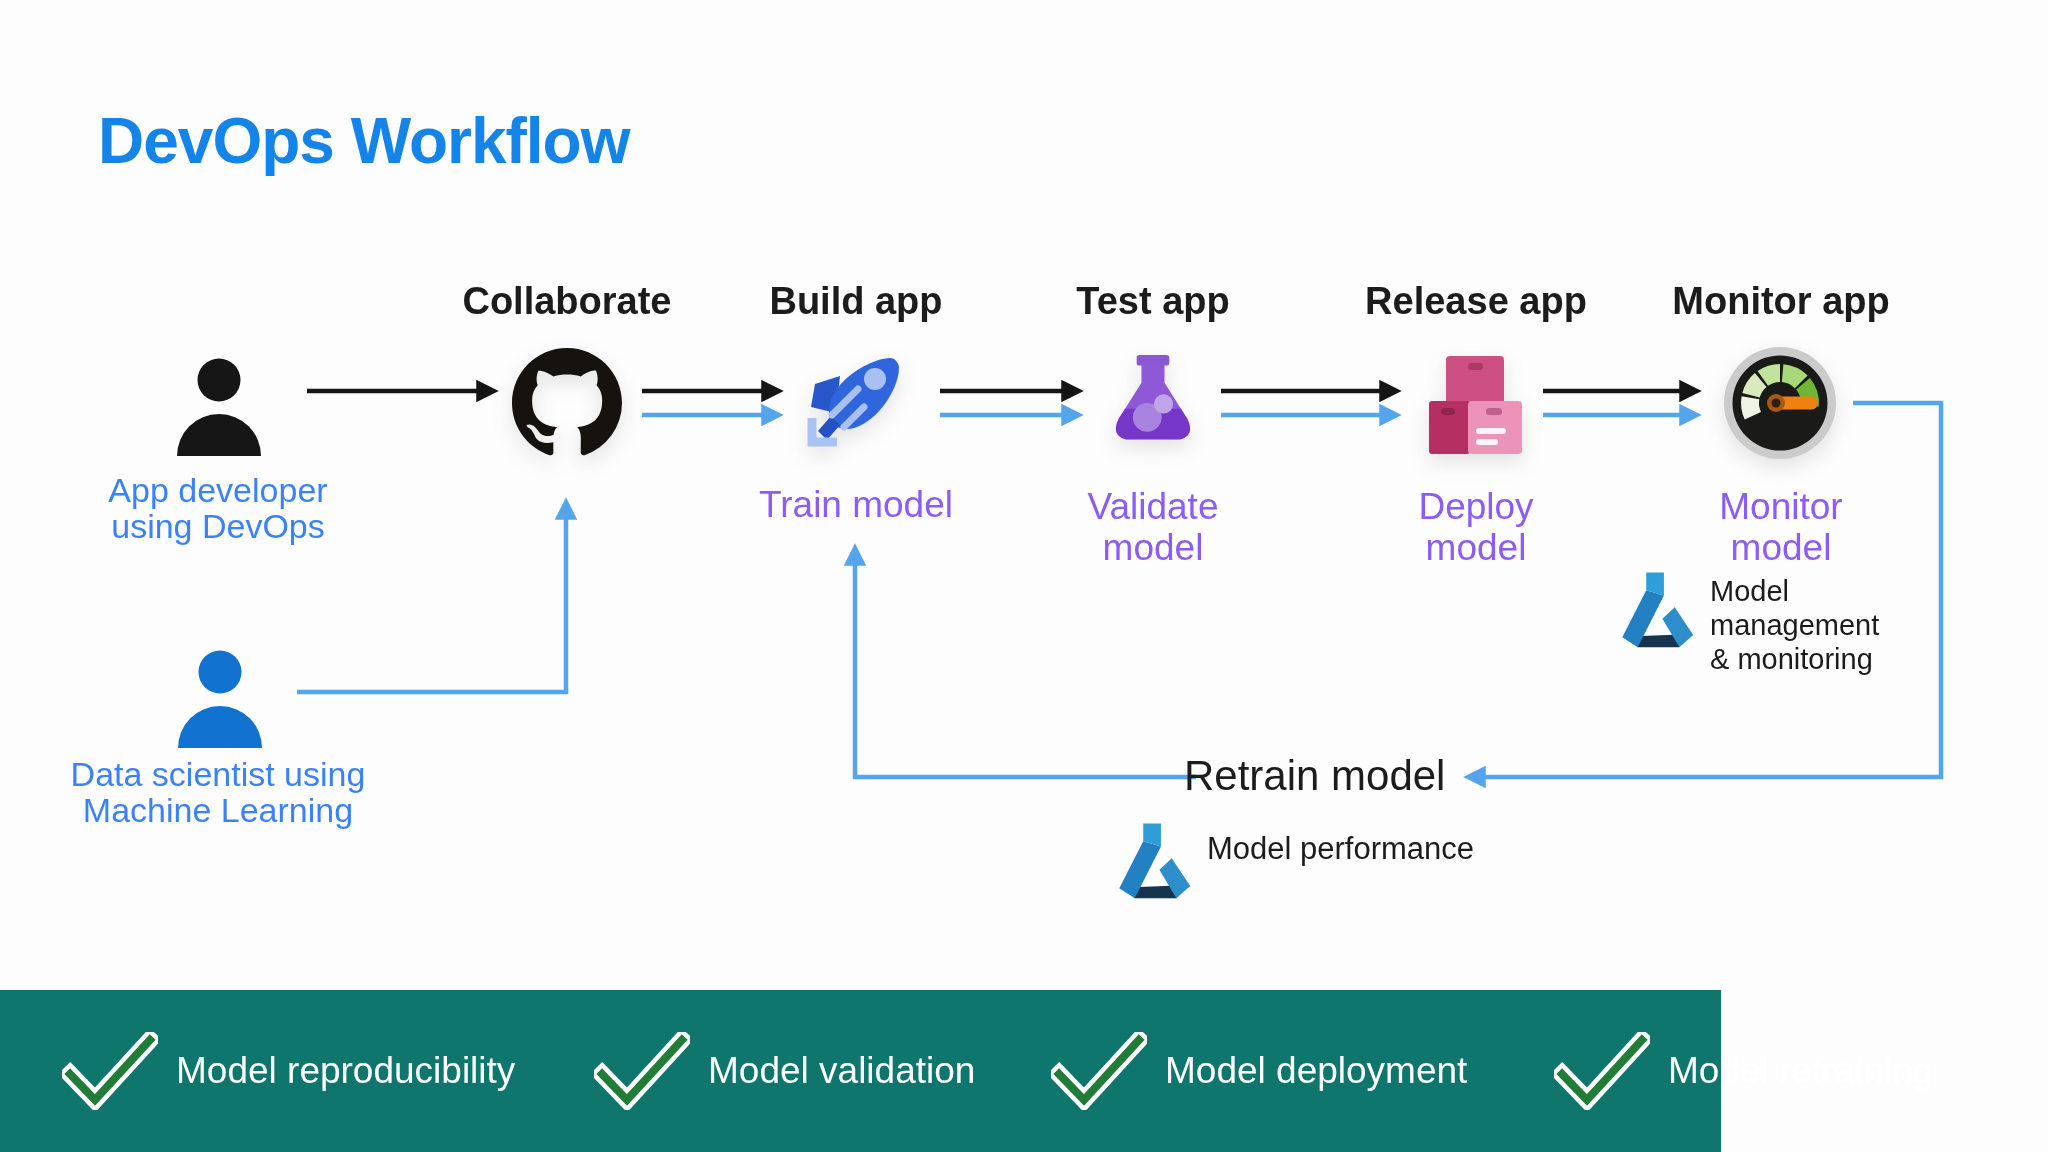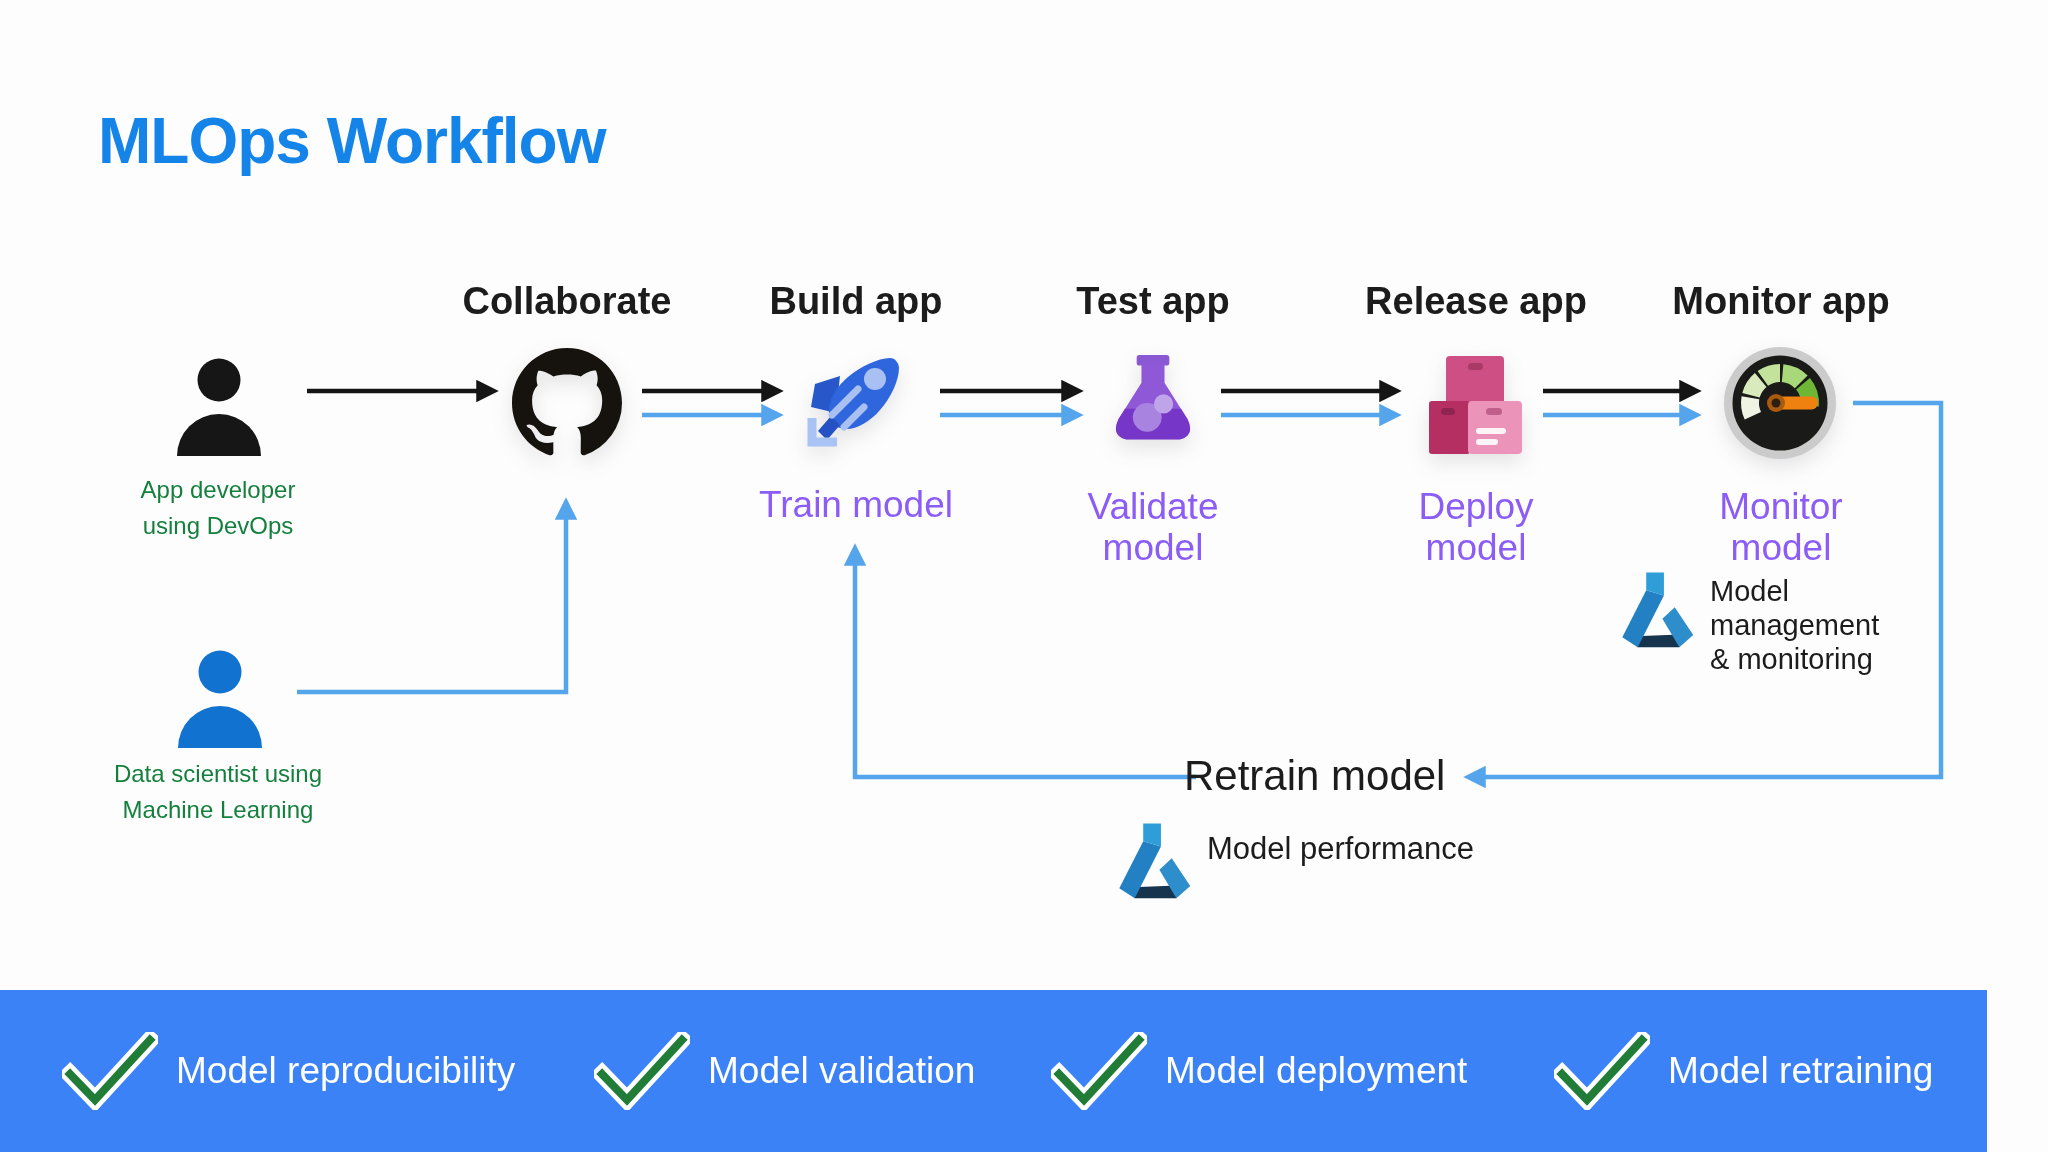--- a/index.html
+++ b/index.html
@@ -17,46 +17,46 @@
   }
   .step-label{
     width:280px;text-align:center;
     font-size:38px;font-weight:700;color:#1c1c1c;
   }
   .sub-label{
     width:280px;text-align:center;
     font-size:37px;line-height:41px;font-weight:400;color:#8b5cf6;
   }
   .actor-label{
-    text-align:center;font-size:24px;line-height:36px;color:#15803d;
+    text-align:center;font-size:34px;line-height:36px;color:#3b82f6;
   }
   .note{
     font-size:30px;line-height:35px;color:#1c1c1c;
   }
   .retrain-label{
     width:280px;text-align:left;font-size:42px;color:#1c1c1c;
   }
   .icon{filter:drop-shadow(0 8px 10px rgba(70,70,85,.14));}
   .connectors{left:0;top:0;pointer-events:none;}
   .bottom-bar{
-    left:0;top:990px;width:1987px;height:162px;
-    background:#3b82f6;
+    left:0;top:990px;width:1721px;height:162px;
+    background:#0f766e;
   }
   .feature-item{
     position:absolute;top:0;height:162px;
     display:flex;align-items:center;gap:18px;
   }
   .feature-item span{
     color:#ffffff;font-size:37px;font-weight:400;white-space:nowrap;
   }
 </style>
 </head>
 <body>
 
-<div class="abs page-title">MLOps Workflow</div>
+<div class="abs page-title">DevOps Workflow</div>
 
 <svg class="abs connectors" width="2048" height="1152" viewBox="0 0 2048 1152">
   <defs>
     <marker id="mBlack" viewBox="0 0 10 10" refX="7" refY="5" markerWidth="5" markerHeight="5" orient="auto">
       <path d="M0,0 L10,5 L0,10 Z" fill="#151515"></path>
     </marker>
     <marker id="mBlue" viewBox="0 0 10 10" refX="7" refY="5" markerWidth="5" markerHeight="5" orient="auto">
       <path d="M0,0 L10,5 L0,10 Z" fill="#55a5ed"></path>
     </marker>
   </defs>

